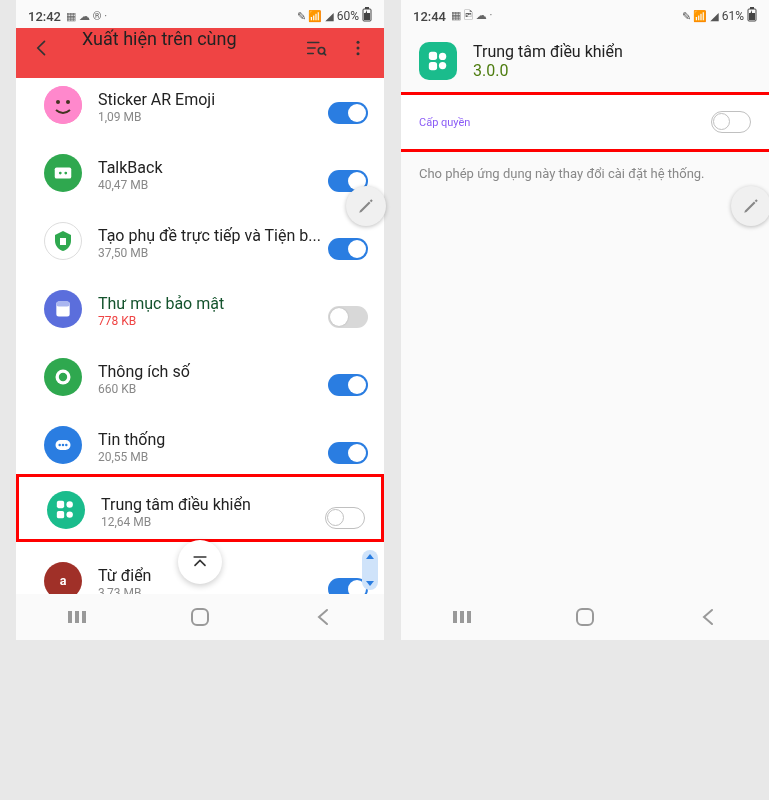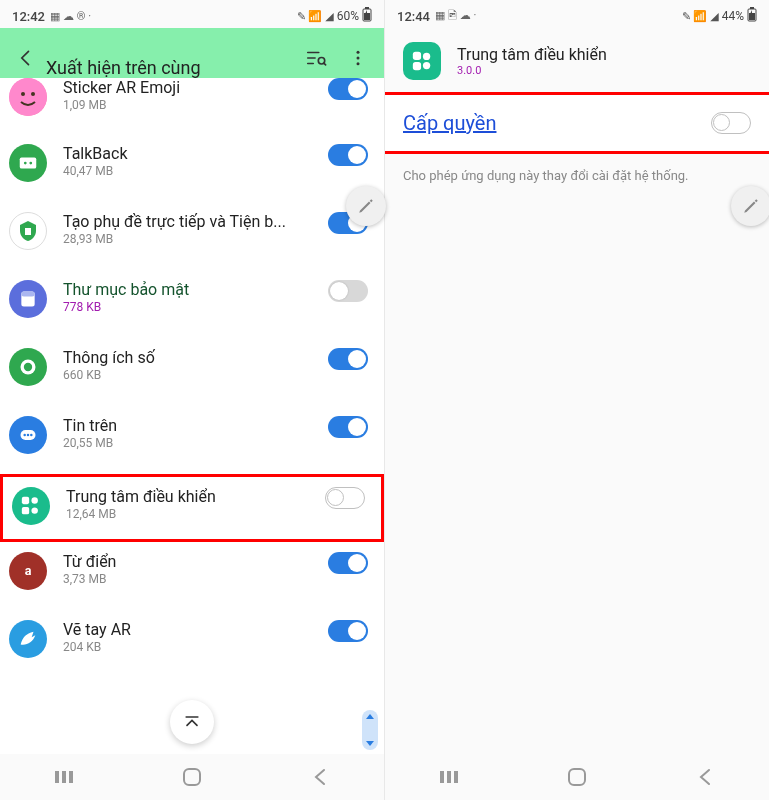--- a/index.html
+++ b/index.html
@@ -1,55 +1,55 @@
 <!DOCTYPE html>
 <html><head>
 <meta charset="utf-8">
 <style>
   * { margin: 0; padding: 0; box-sizing: border-box; font-family: -apple-system, Roboto, "Segoe UI", Arial, sans-serif; }
   body { background: #e8e8e8; display: flex; gap: 1px; }
-  .phone { width: 384px; height: 800px; background: #fafafa; display: flex; flex-direction: column; position: relative; }
+  .phone { width: 384px; height: 640px; background: #fafafa; display: flex; flex-direction: column; position: relative; margin-left: 16px; }
   .status-bar { height: 28px; padding: 4px 12px 0 12px; display: flex; justify-content: space-between; align-items: center; font-size: 12px; color: #444; background: #fafafa; }
   .status-left { display: flex; gap: 5px; align-items: center; }
   .status-right { display: flex; gap: 3px; align-items: center; }
   .status-time { font-weight: 500; font-size:13px;}
-  .header { height: 50px; display: flex; align-items: flex-end; padding: 0 6px; background: #86efac; }
+  .header { height: 50px; display: flex; align-items: flex-start; padding: 0 6px; background: #ef4444; gap: 20px; }
   .back-btn { width: 40px; height: 40px; display: flex; align-items: center; justify-content: center; }
   .header-title { font-size: 18px; color: #222; flex: 1; font-weight:400;}
   .header-actions { display: flex; gap: 2px;}
   .header-icon { width: 40px; height: 40px; display: flex; align-items: center; justify-content: center; }
   .list { flex: 1; overflow: hidden; background: #fff; }
-  .row { display: flex; align-items: flex-start; padding: 10px 16px 10px 9px; height: 68px; position: relative; }
+  .row { display: flex; align-items: flex-end; padding: 10px 16px 10px 28px; height: 68px; position: relative; }
   .row.first { padding-top: 0; height: 56px;}
   .icon-wrap { width: 38px; height: 38px; border-radius: 19px; display: flex; align-items: center; justify-content: center; margin-right: 16px; flex-shrink: 0; overflow: hidden; }
   .row-text { flex: 1; min-width: 0; }
   .row-title { font-size: 16px; color: #222; white-space: nowrap; overflow: hidden; text-overflow: ellipsis; }
   .row-sub { font-size: 12px; color: #888; margin-top: 1px; }
   .row-title.disabled { color: #14532d; }
-  .row-sub.disabled { color: #a21caf; }
+  .row-sub.disabled { color: #ef4444; }
   .toggle { width: 40px; height: 22px; border-radius: 12px; position: relative; flex-shrink: 0; }
   .toggle.on { background: #2a7de1; }
   .toggle.off { background: #d8d8d8; }
   .toggle.off-outline { background:#fff; border:1.5px solid #c0c0c0;}
   .toggle-knob { width: 18px; height: 18px; background: #fff; border-radius: 50%; position: absolute; top: 2px; }
   .toggle.on .toggle-knob { right: 2px; }
   .toggle.off .toggle-knob { left: 2px; background: #fff; box-shadow: 0 0 2px rgba(0,0,0,.2); }
   .toggle.off-outline .toggle-knob { left: 1px; top:1px; width:17px; height:17px; background: #fff; border:1.5px solid #c0c0c0; box-shadow:none;}
   .hl { border: 3px solid #ff0000; }
   .nav-bar { height: 46px; display: flex; justify-content: space-around; align-items: center; background: #fafafa;}
   .nav-btn { width: 60px; height: 40px; display: flex; align-items: center; justify-content: center; }
   .fab { position: absolute; right: -2px; width: 40px; height: 40px; background: #f0f0f0; border-radius: 50%; display:flex; align-items:center; justify-content:center; box-shadow: 0 1px 4px rgba(0,0,0,.25); z-index:5;}
   .scroll-fab { position:absolute; bottom: 56px; left: 50%; transform: translateX(-50%); width:44px; height:44px; background:#fff; border-radius:50%; display:flex; align-items:center; justify-content:center; box-shadow:0 2px 6px rgba(0,0,0,.2); z-index:6;}
   .scroll-track { position:absolute; bottom: 50px; right: 6px; width: 16px; height: 40px; background: #cfe3fa; border-radius: 10px; z-index:5; display:flex; flex-direction:column; align-items:center; justify-content:space-between; padding:3px 0;}
   .app-header { display:flex; align-items:center; padding:14px 18px 12px 18px; background:#fafafa;}
   .app-icon { width:38px; height:38px; border-radius:10px; background:#1abc8c; margin-right:16px; display:flex; align-items:center; justify-content:center;}
   .app-name { font-size:16px; color:#222;}
-  .app-ver { font-size:11px; color:#a21caf;}
+  .app-ver { font-size:16px; color:#4d7c0f;}
   .perm-row { display:flex; align-items:center; justify-content:space-between; padding: 16px 18px; background:#fff;}
-  .perm-label { font-size:20px; color:#1d4ed8;text-decoration:underline;}
+  .perm-label { font-size:11px; color:#8b5cf6;}
   .desc { font-size:13px; color:#888; padding: 14px 18px; background:#fafafa;}
 </style>
 </head>
 <body>
 
 <div class="phone">
   <div class="status-bar">
     <div class="status-left">
       <span class="status-time">12:42</span>
       <span style="font-size:11px;color:#666">▦ ☁ ® ·</span>
@@ -129,21 +129,21 @@
   </div>
       <div class="row">
     <div class="icon-wrap" style="background:#fff;border:1px solid #ddd;">
           <svg width="24" height="24" viewBox="0 0 24 24">
             <path d="M12 2l8 4v6c0 5-4 9-8 10-4-1-8-5-8-10V6z" fill="#2fa84f"></path>
             <rect x="9" y="9" width="6" height="7" fill="#fff"></rect>
           </svg>
         </div>
     <div class="row-text">
       <div class="row-title ">Tạo phụ đề trực tiếp và Tiện b...</div>
-      <div class="row-sub ">28,93 MB</div>
+      <div class="row-sub ">37,50 MB</div>
     </div>
     <div class="toggle on">
           <div class="toggle-knob"></div>
         </div>
   </div>
       <div class="row">
     <div class="icon-wrap" style="background:#5b6edc;">
           <svg width="20" height="20" viewBox="0 0 24 24">
             <rect x="4" y="3" width="16" height="18" rx="3" fill="#fff"></rect>
             <rect x="4" y="3" width="16" height="6" rx="3" fill="#aab6f0"></rect>
@@ -175,21 +175,21 @@
       <div class="row">
     <div class="icon-wrap" style="background:#2a7de1;">
           <svg width="20" height="20" viewBox="0 0 24 24">
             <rect x="3" y="6" width="18" height="12" rx="6" fill="#fff"></rect>
             <circle cx="8" cy="12" r="1.5" fill="#2a7de1"></circle>
             <circle cx="12" cy="12" r="1.5" fill="#2a7de1"></circle>
             <circle cx="16" cy="12" r="1.5" fill="#2a7de1"></circle>
           </svg>
         </div>
     <div class="row-text">
-      <div class="row-title ">Tin trên</div>
+      <div class="row-title ">Tin thống</div>
       <div class="row-sub ">20,55 MB</div>
     </div>
     <div class="toggle on">
           <div class="toggle-knob"></div>
         </div>
   </div>
       <div class="row hl" style="border-left: 3px solid rgb(255, 0, 0); border-right: 3px solid rgb(255, 0, 0);">
     <div class="icon-wrap" style="background:#1abc8c;">
           <svg width="22" height="22" viewBox="0 0 24 24">
             <rect x="2" y="2" width="8" height="8" rx="2" fill="#fff"></rect>
@@ -284,21 +284,21 @@
 </div>
 
 <div class="phone">
   <div class="status-bar">
     <div class="status-left">
       <span class="status-time">12:44</span>
       <span style="font-size:11px;color:#666">▦ 🖻 ☁ ·</span>
     </div>
     <div class="status-right">
       <span style="font-size:11px;color:#555">✎ 📶 ◢</span>
-      <span style="font-size:12px">44%</span>
+      <span style="font-size:12px">61%</span>
       <span>
         <svg width="10" height="15" viewBox="0 0 10 15">
             <rect x="1" y="2" width="8" height="12" rx="1" fill="none" stroke="#444" stroke-width="1"></rect>
             <rect x="3" y="0" width="4" height="2" fill="#444"></rect>
             <rect x="2" y="6" width="6" height="7" fill="#444"></rect>
             <path d="M5 3l-2 4h2l-1 3 3-4h-2z" fill="#444"></path>
           </svg>
       </span>
     </div>
   </div>

